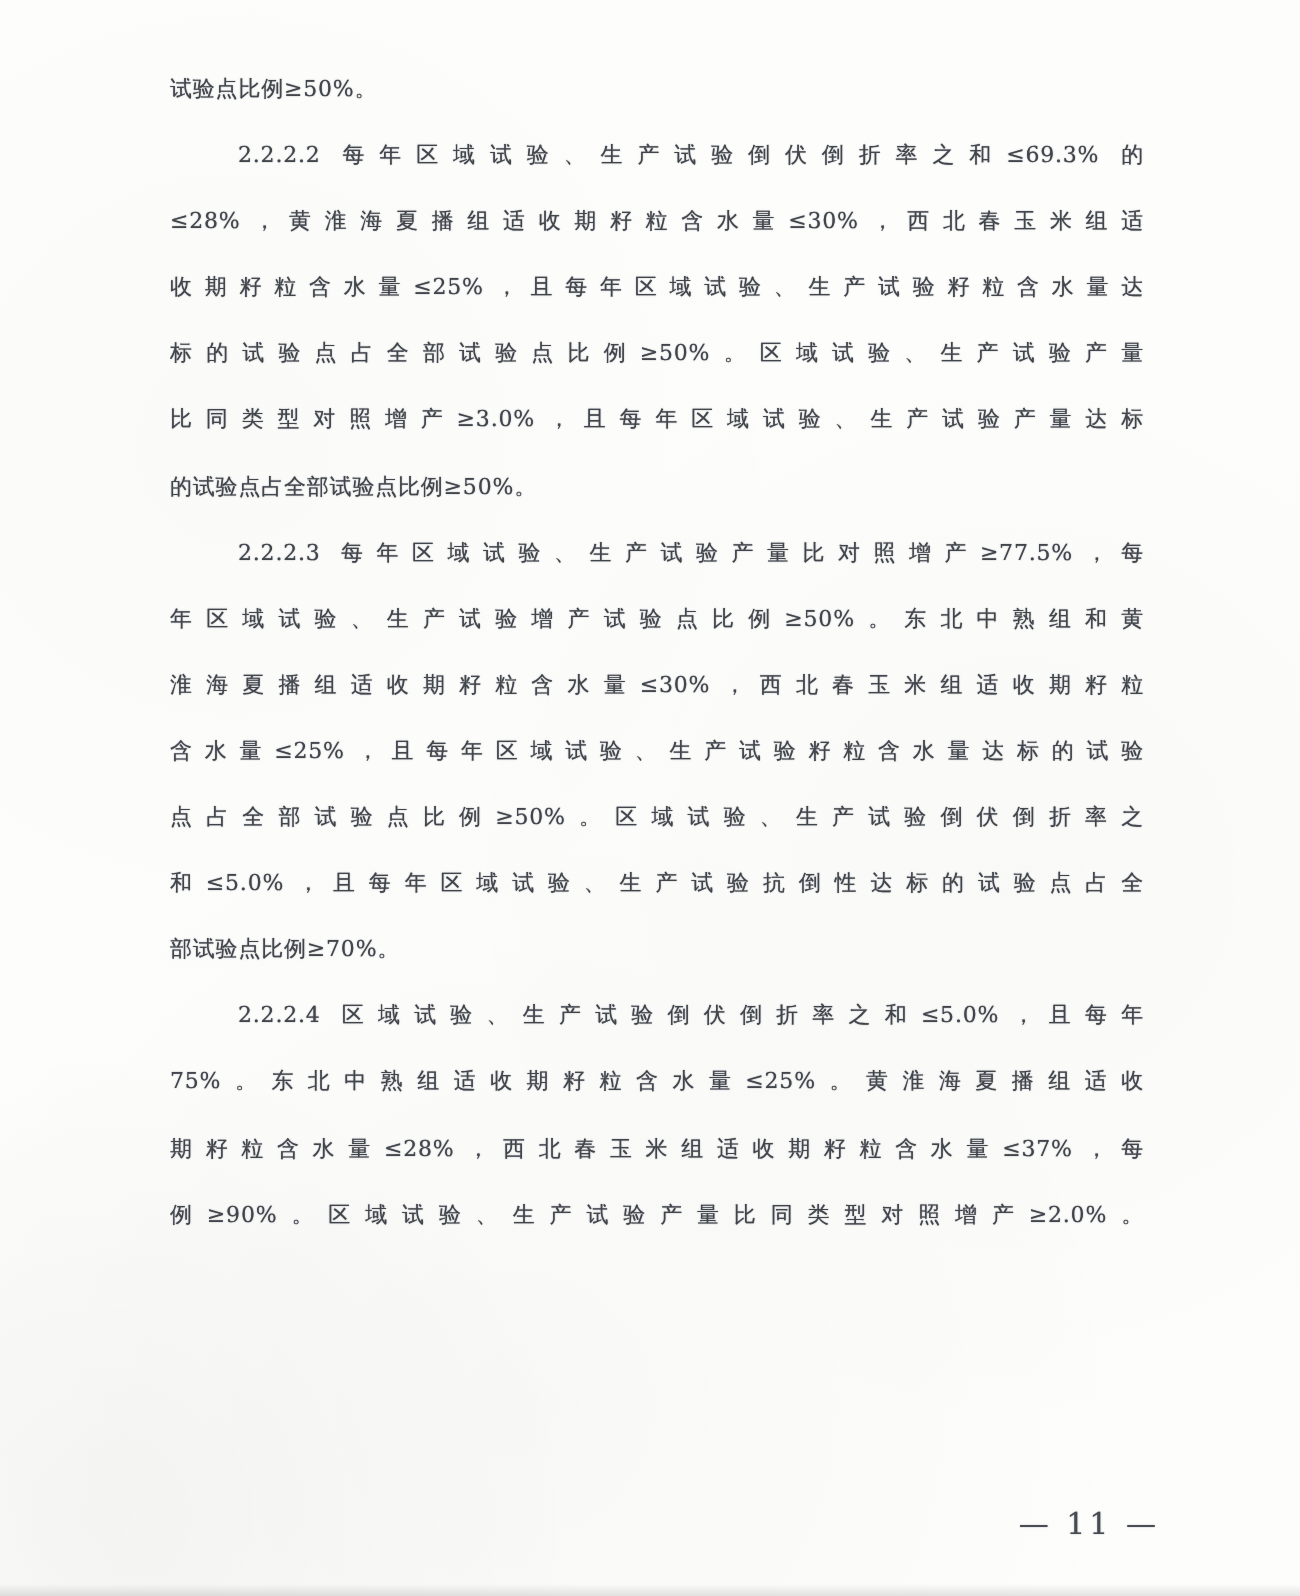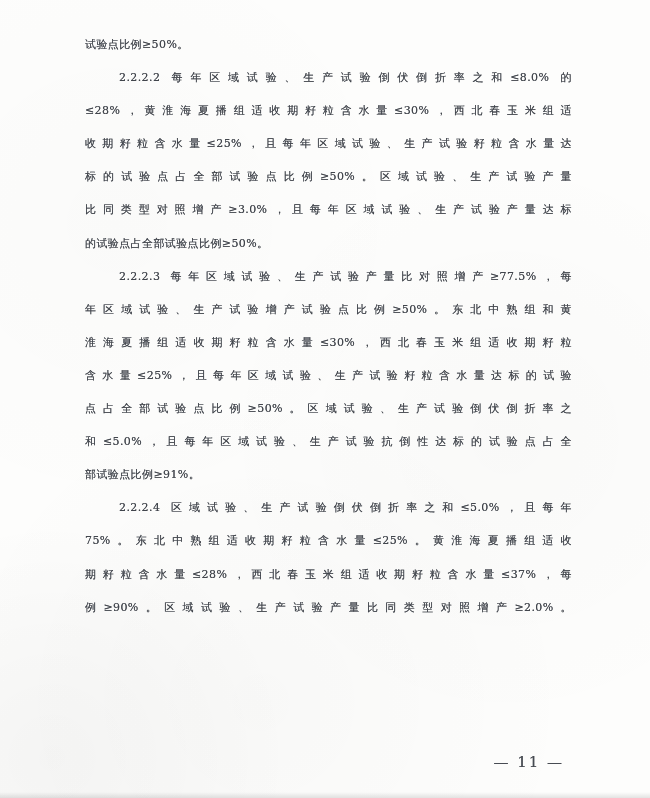--- a/index.html
+++ b/index.html
@@ -48,47 +48,47 @@
     text-align: justify;
     text-align-last: justify;
     overflow: hidden;
   }
   .line.indent {
     text-indent: 34px;
   }
   .footer-pagenum {
     position: absolute;
     top: 748px;
-    right: 86px;
+    right: 70px;
     font-size: 15px;
     letter-spacing: 2px;
     line-height: 28px;
     color: #474b52;
     text-shadow: 0 0 0.6px rgba(62, 66, 74, 0.7);
   }
 </style>
 </head>
 <body>
 
 <div class="page">
   <div class="text-block">
       <div class="line">试验点比例≥50%。</div>
-      <div class="line indent just">2.2.2.2 每年区域试验、生产试验倒伏倒折率之和≤8.0% 的</div>
+      <div class="line indent just">2.2.2.2 每年区域试验、生产试验倒伏倒折率之和≤69.3% 的</div>
       <div class="line just">≤28%，黄淮海夏播组适收期籽粒含水量≤30%，西北春玉米组适</div>
       <div class="line just">收期籽粒含水量≤25%，且每年区域试验、生产试验籽粒含水量达</div>
       <div class="line just">标的试验点占全部试验点比例≥50%。区域试验、生产试验产量</div>
       <div class="line just">比同类型对照增产≥3.0%，且每年区域试验、生产试验产量达标</div>
       <div class="line">的试验点占全部试验点比例≥50%。</div>
       <div class="line indent just">2.2.2.3 每年区域试验、生产试验产量比对照增产≥77.5%，每</div>
       <div class="line just">年区域试验、生产试验增产试验点比例≥50%。东北中熟组和黄</div>
       <div class="line just">淮海夏播组适收期籽粒含水量≤30%，西北春玉米组适收期籽粒</div>
       <div class="line just">含水量≤25%，且每年区域试验、生产试验籽粒含水量达标的试验</div>
       <div class="line just">点占全部试验点比例≥50%。区域试验、生产试验倒伏倒折率之</div>
       <div class="line just">和≤5.0%，且每年区域试验、生产试验抗倒性达标的试验点占全</div>
-      <div class="line">部试验点比例≥91%。</div>
+      <div class="line">部试验点比例≥70%。</div>
       <div class="line indent just">2.2.2.4 区域试验、生产试验倒伏倒折率之和≤5.0%，且每年</div>
       <div class="line just">75%。东北中熟组适收期籽粒含水量≤25%。黄淮海夏播组适收</div>
       <div class="line just">期籽粒含水量≤28%，西北春玉米组适收期籽粒含水量≤37%，每</div>
       <div class="line just">例≥90%。区域试验、生产试验产量比同类型对照增产≥2.0%。</div>
     </div>
 
   <div class="footer-pagenum">— 11 —</div>
 </div>
 
 </body></html>

